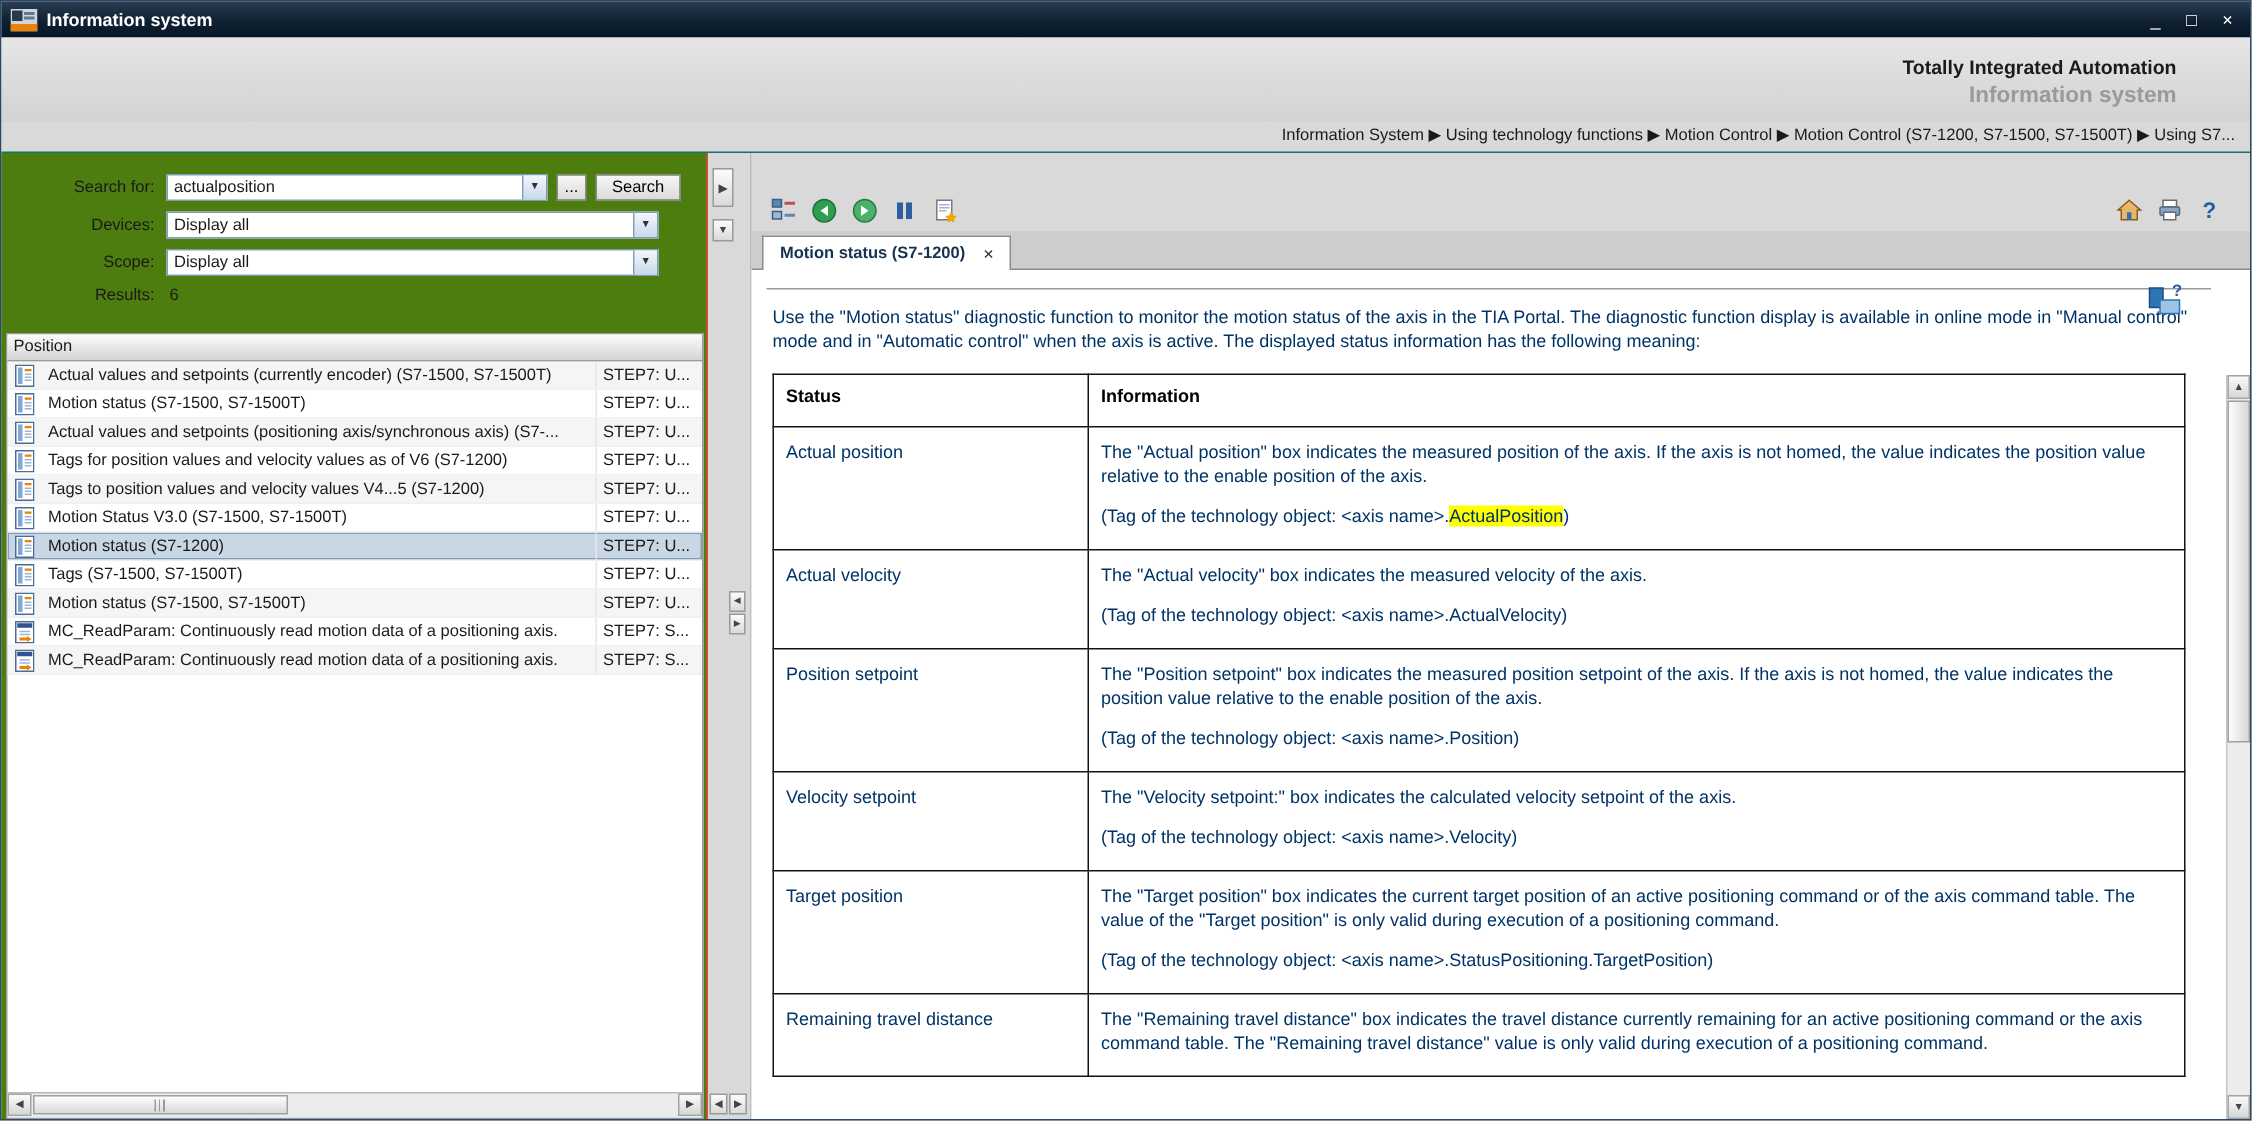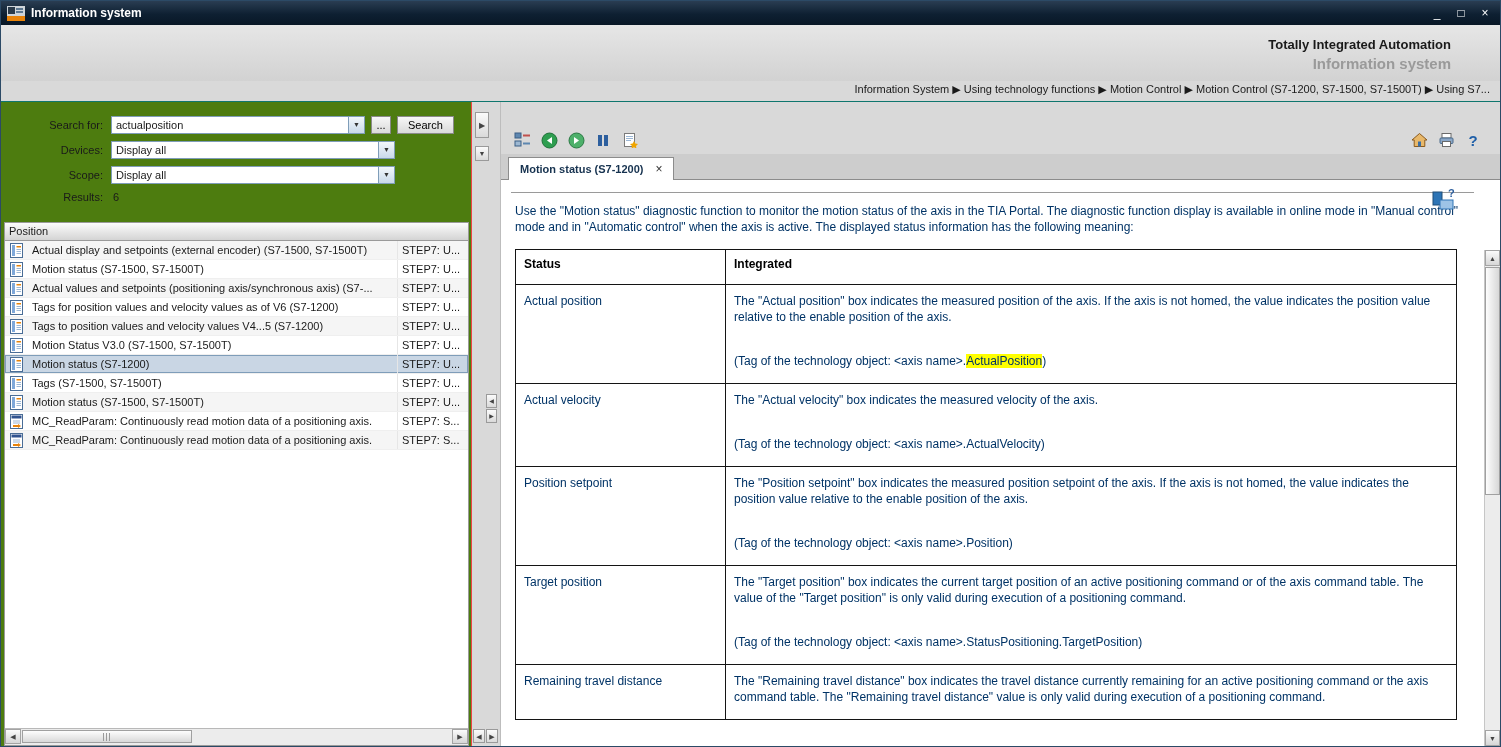--- a/index.html
+++ b/index.html
@@ -26,21 +26,21 @@
 
   
   .left-panel{width:470px;flex:0 0 auto;background:#4d7c0f;border-right:1px solid #ef4444;display:flex;flex-direction:column;min-height:0}
   .search-form{padding:14px 6px 0 0;flex:0 0 auto}
   .form-row{display:flex;align-items:center;margin-bottom:7px}
   .form-label{width:102px;text-align:right;padding-right:8px;flex:0 0 auto}
   .combo{height:18px;background:#fff;border:1px solid #7f9db9;display:flex;align-items:center;box-sizing:border-box}
   .combo-text{flex:1;padding:0 4px;white-space:nowrap;overflow:hidden}
   .combo-btn{width:15px;height:16px;background:linear-gradient(#f2f7fb,#c9d9ea);border-left:1px solid #7f9db9;font-size:7px;line-height:16px;text-align:center;color:#333;flex:0 0 auto}
   .combo.w1{width:254px}
-  .combo.w2{width:284px}
+  .combo.w2{width:328px}
   .btn{height:18px;background:linear-gradient(#f7f7f7,#dadada);border:1px solid #8a8a8a;font-size:11px;font-family:inherit;padding:0 10px;margin-left:6px;line-height:15px}
   .btn.sq{width:20px;padding:0;text-align:center}
   .results-count{padding-left:2px}
 
   
   .results{flex:1;display:flex;flex-direction:column;margin:12px 2px 0 3px;min-height:0;border:1px solid #9a9a9a;background:#fff}
   .results-header{height:17px;display:flex;background:linear-gradient(#fcfcfc,#d4d4d4);border-bottom:1px solid #9a9a9a;flex:0 0 auto}
   .rh-title{flex:1;padding-left:28px;line-height:16px;border-right:1px solid #a8a8a8;min-width:0}
   .rh-pos{width:66px;padding-left:4px;line-height:16px;flex:0 0 auto}
   .results-body{flex:1;overflow:hidden}
@@ -85,21 +85,21 @@
   .content-inner{position:absolute;left:0;top:0;right:16px;bottom:0;padding:12px 10px 0 10px;overflow:hidden}
   .article-title{font-size:17px;font-weight:bold;color:#002a54;margin:8px 0 12px 4px}
   .head-rule{border:none;border-top:1px solid #9a9a9a;margin:0 0 10px 0}
   .intro{color:#003366;font-size:12px;line-height:16px;margin:2px 0 14px 4px}
   .panel-icon{position:absolute;right:26px;top:8px}
 
   .status-table{border-collapse:collapse;margin-left:4px;width:942px}
   .status-table th{border:1px solid #141414;text-align:left;padding:7px 8px 13px 8px;font-size:12px;color:#000}
   .status-table td{border:1px solid #141414;vertical-align:top;padding:8px 8px 14px 8px;font-size:12px;color:#003366;line-height:16px}
   .col-status{width:193px}
-  .tag-line{margin-top:28px}
+  .tag-line{margin-top:11px}
   .hl{background:#ffff00;color:#003366}
 
   
   .vscroll{position:absolute;right:0;top:70px;bottom:0;width:16px;background:#ececec;border-left:1px solid #c6c6c6;box-sizing:border-box}
   .vs-btn{position:absolute;left:0;width:15px;height:16px;background:linear-gradient(#fbfbfb,#d6d6d6);border:1px solid #a4a4a4;font-size:7px;text-align:center;line-height:15px;color:#444;box-sizing:border-box}
   .vs-up{top:0}.vs-down{bottom:0}
   .vs-thumb{position:absolute;left:0;top:17px;width:15px;height:228px;background:linear-gradient(90deg,#fdfdfd,#d7d7d7);border:1px solid #a0a0a0;box-sizing:border-box}
 </style>
 </head>
 <body>
@@ -175,21 +175,21 @@
       <svg class="ic-doc" width="13" height="15">
                   <rect x="0.5" y="0.5" width="12" height="14" fill="#fff" stroke="#4a6d96"></rect>
                   <rect x="2" y="2" width="3" height="11" fill="#7fa8d9"></rect>
                   <rect x="6.5" y="3" width="4.5" height="1.5" fill="#e8830a"></rect>
                   <rect x="6.5" y="6" width="4.5" height="1" fill="#9bb6d4"></rect>
                   <rect x="6.5" y="8" width="4.5" height="1" fill="#9bb6d4"></rect>
                   <rect x="6.5" y="10" width="4.5" height="1" fill="#9bb6d4"></rect>
                 </svg>
 
     </span>
-    <span class="res-title">Actual display and setpoints (external encoder) (S7-1500, S7-1500T)</span>
+    <span class="res-title">Actual values and setpoints (currently encoder) (S7-1500, S7-1500T)</span>
     <span class="res-pos">STEP7: U...</span>
   </div>
 
   <div class="res-row">
     <span class="res-icon">
       <svg class="ic-doc" width="13" height="15">
                   <rect x="0.5" y="0.5" width="12" height="14" fill="#fff" stroke="#4a6d96"></rect>
                   <rect x="2" y="2" width="3" height="11" fill="#7fa8d9"></rect>
                   <rect x="6.5" y="3" width="4.5" height="1.5" fill="#e8830a"></rect>
                   <rect x="6.5" y="6" width="4.5" height="1" fill="#9bb6d4"></rect>
@@ -434,21 +434,21 @@
                 <rect x="9" y="12" width="13" height="9" fill="#9dc3e6" stroke="#2e75b6"></rect>
               </svg>
           </span>
           <hr class="head-rule">
           <p class="intro">Use the "Motion status" diagnostic function to monitor the motion status of the axis in the TIA Portal. The diagnostic function display is available in online mode in "Manual control" mode and in "Automatic control" when the axis is active. The displayed status information has the following meaning:</p>
 
           <table class="status-table">
             <thead>
               <tr>
                 <th class="col-status">Status</th>
-                <th>Integrated</th>
+                <th>Information</th>
               </tr>
             </thead>
             <tbody id="status-tbody">
   <tr>
     <td class="st-status col-status">Actual position</td>
     <td>
       <div class="st-desc">The "Actual position" box indicates the measured position of the axis. If the axis is not homed, the value indicates the position value relative to the enable position of the axis.</div>
       <div class="tag-line"><span class="tag-prefix">(Tag of the technology object: &lt;axis name&gt;.</span><span class="tag-highlight hl">ActualPosition</span><span class="tag-suffix">)</span></div>
     </td>
   </tr>
@@ -462,20 +462,27 @@
   </tr>
 
   <tr>
     <td class="st-status col-status">Position setpoint</td>
     <td>
       <div class="st-desc">The "Position setpoint" box indicates the measured position setpoint of the axis. If the axis is not homed, the value indicates the position value relative to the enable position of the axis.</div>
       <div class="tag-line"><span class="tag-prefix">(Tag of the technology object: &lt;axis name&gt;.Position)</span><span class="tag-suffix"></span></div>
     </td>
   </tr>
 
+  <tr>
+    <td class="st-status col-status">Velocity setpoint</td>
+    <td>
+      <div class="st-desc">The "Velocity setpoint:" box indicates the calculated velocity setpoint of the axis.</div>
+      <div class="tag-line"><span class="tag-prefix">(Tag of the technology object: &lt;axis name&gt;.Velocity)</span><span class="tag-suffix"></span></div>
+    </td>
+  </tr>
 
   <tr>
     <td class="st-status col-status">Target position</td>
     <td>
       <div class="st-desc">The "Target position" box indicates the current target position of an active positioning command or of the axis command table. The value of the "Target position" is only valid during execution of a positioning command.</div>
       <div class="tag-line"><span class="tag-prefix">(Tag of the technology object: &lt;axis name&gt;.StatusPositioning.TargetPosition)</span><span class="tag-suffix"></span></div>
     </td>
   </tr>
 
   <tr>

